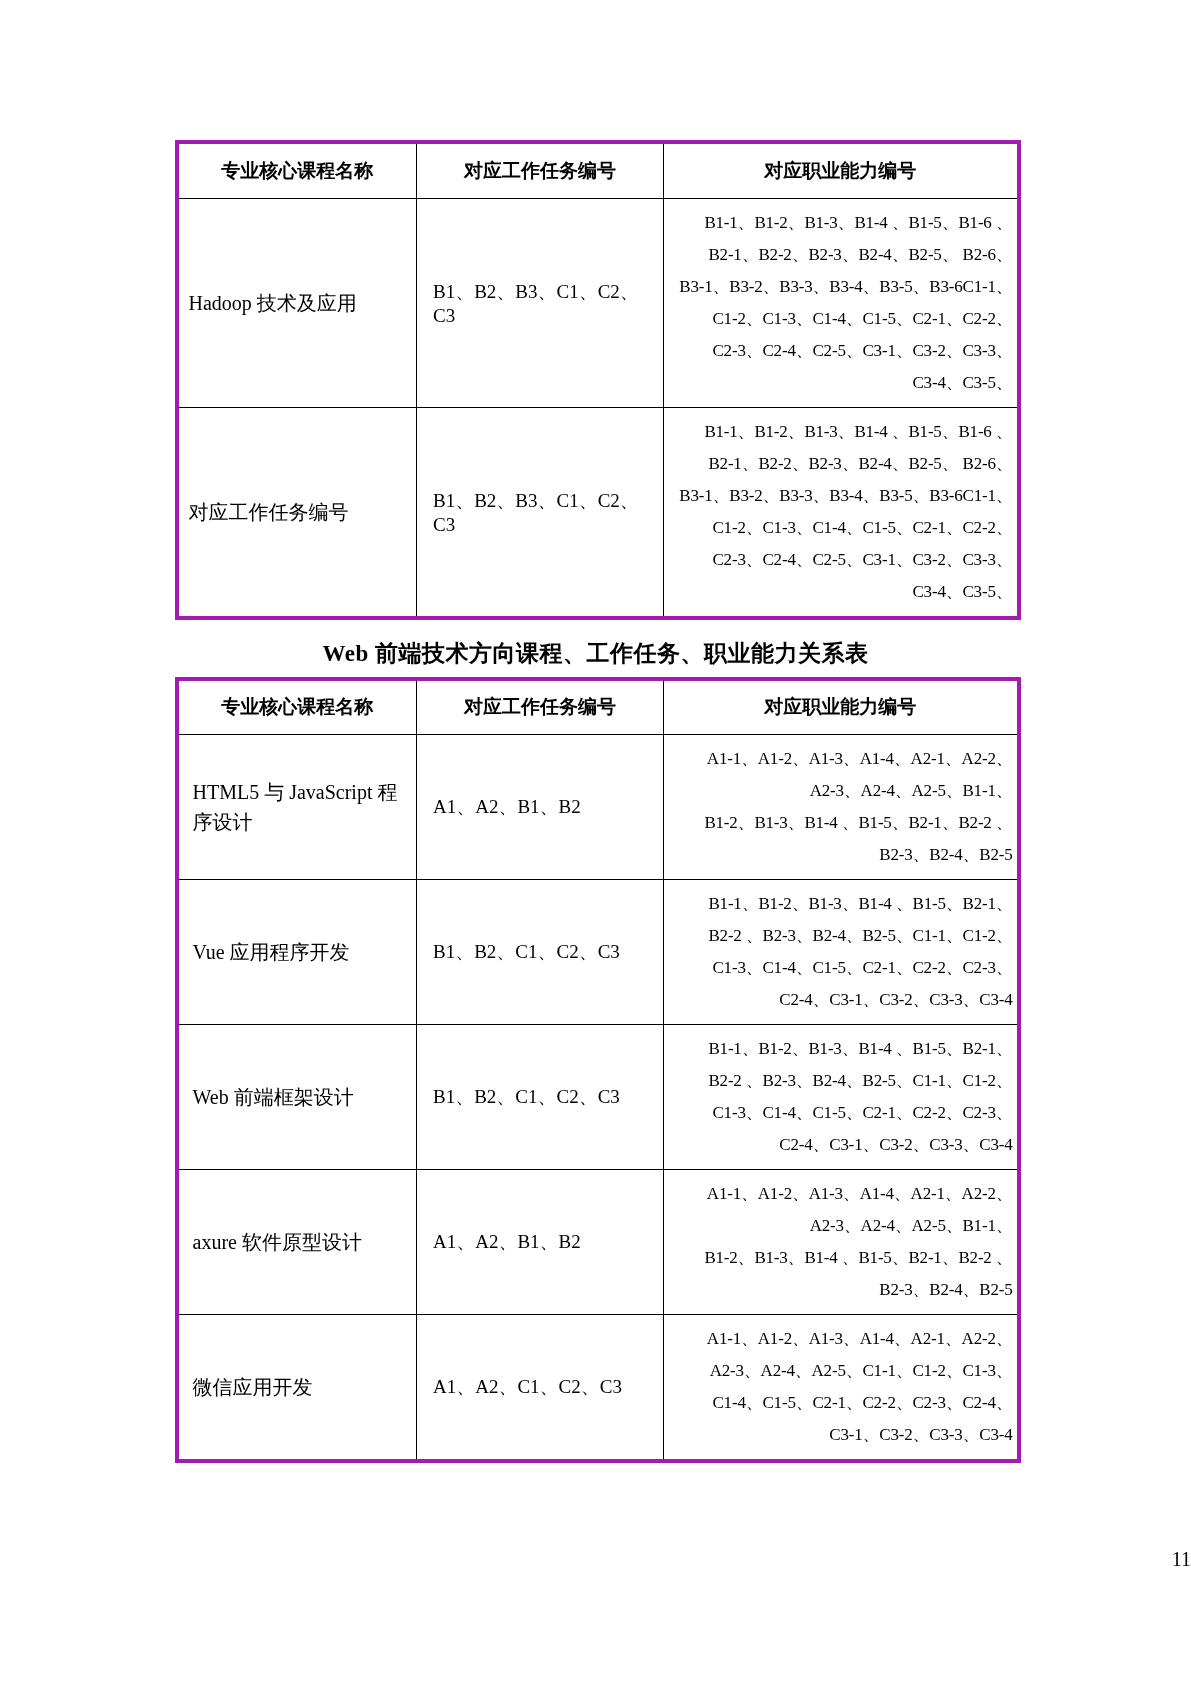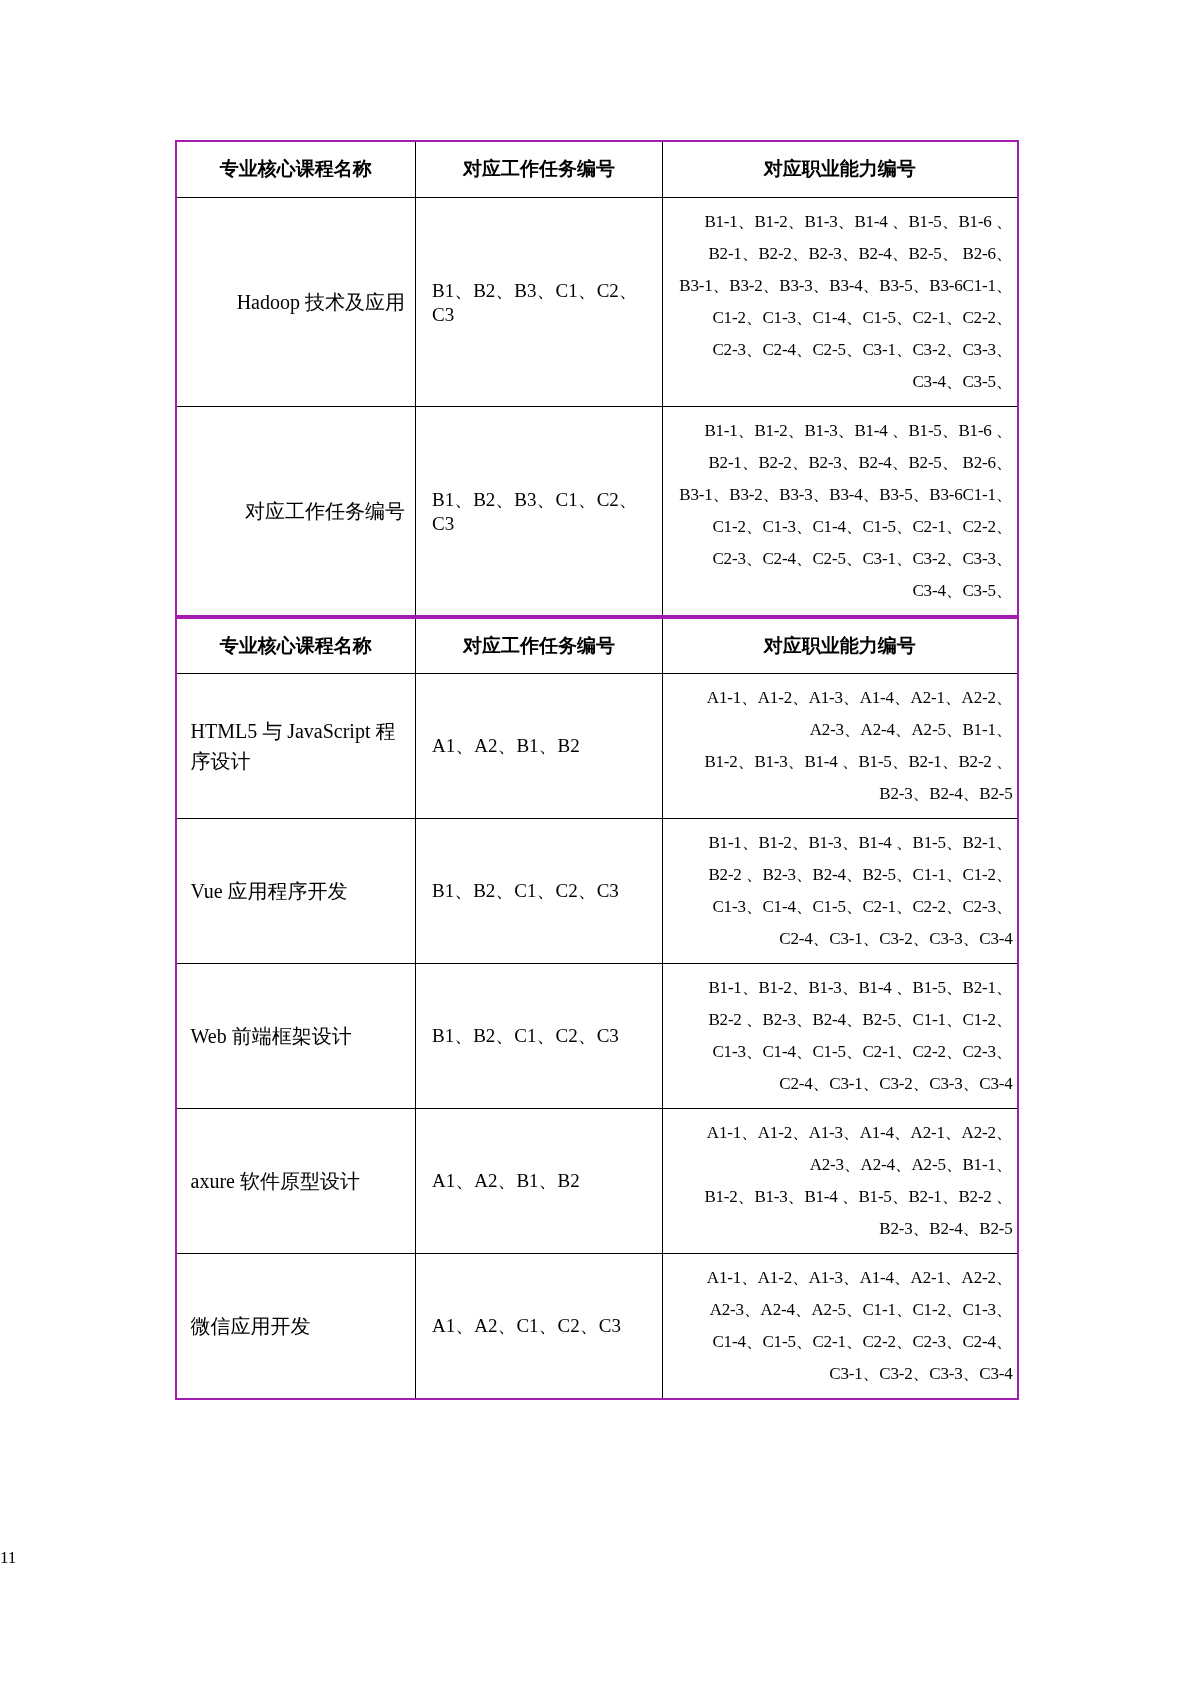--- a/index.html
+++ b/index.html
@@ -12,42 +12,42 @@
     overflow: hidden;
   }
   .content {
     width: 842px;
     margin: 140px auto 0 auto;
   }
   table.map-table {
     width: 842px;
     border-collapse: collapse;
     table-layout: fixed;
-    border: 2px solid #a21caf;
+    border: 4px solid #a21caf;
   }
   table.map-table col.c1 { width: 240px; }
   table.map-table col.c2 { width: 247px; }
   table.map-table col.c3 { width: 355px; }
   table.map-table th, table.map-table td {
     border: 1px solid #000;
     vertical-align: middle;
   }
   table.map-table th {
     height: 56px;
     font-size: 19px;
     font-weight: bold;
     text-align: center;
     font-family: "Liberation Sans", "DejaVu Sans", sans-serif;
   }
   td.cell-course {
     font-size: 20px;
     padding: 8px 10px 8px 14px;
     line-height: 30px;
   }
-  .t1 td.cell-course { text-align: right; padding-left: 10px; }
+  .t1 td.cell-course { text-align: left; padding-left: 10px; }
   .t2 td.cell-course { text-align: left; }
   td.cell-tasks {
     font-size: 19px;
     padding: 8px 6px 8px 16px;
     text-align: left;
     margin-top: 35px;
   }
   td.cell-abilities {
     font-size: 17px;
     padding: 8px 4px 8px 4px;
@@ -65,22 +65,22 @@
     font-weight: bold;
     font-size: 23px;
     font-family: "Liberation Serif", "DejaVu Serif", serif;
     margin: 18px 0 8px 0;
     letter-spacing: 0.5px;
   }
   .page-number {
     position: absolute;
     left: 0; right: 0;
     top: 1548px;
-    text-align: left;
-    font-size: 17px;
+    text-align: right;
+    font-size: 20px;
   }
 </style>
 </head>
 <body>
 
 <div class="content">
 
   <table class="map-table t1">
     <colgroup>
         <col class="c1">
@@ -113,20 +113,21 @@
             <div>B2-1、B2-2、B2-3、B2-4、B2-5、 B2-6、</div>
             <div>B3-1、B3-2、B3-3、B3-4、B3-5、B3-6C1-1、</div>
             <div>C1-2、C1-3、C1-4、C1-5、C2-1、C2-2、</div>
             <div>C2-3、C2-4、C2-5、C3-1、C3-2、C3-3、</div>
             <div>C3-4、C3-5、</div>
           </td>
     </tr>
   </tbody>
     </table>
 
+  <div class="section-title">Web 前端技术方向课程、工作任务、职业能力关系表</div>
 
   <table class="map-table t2">
     <colgroup>
         <col class="c1">
         <col class="c2">
         <col class="c3">
       </colgroup>
     <tbody>
         <tr class="hdr">
       <th>专业核心课程名称</th>

